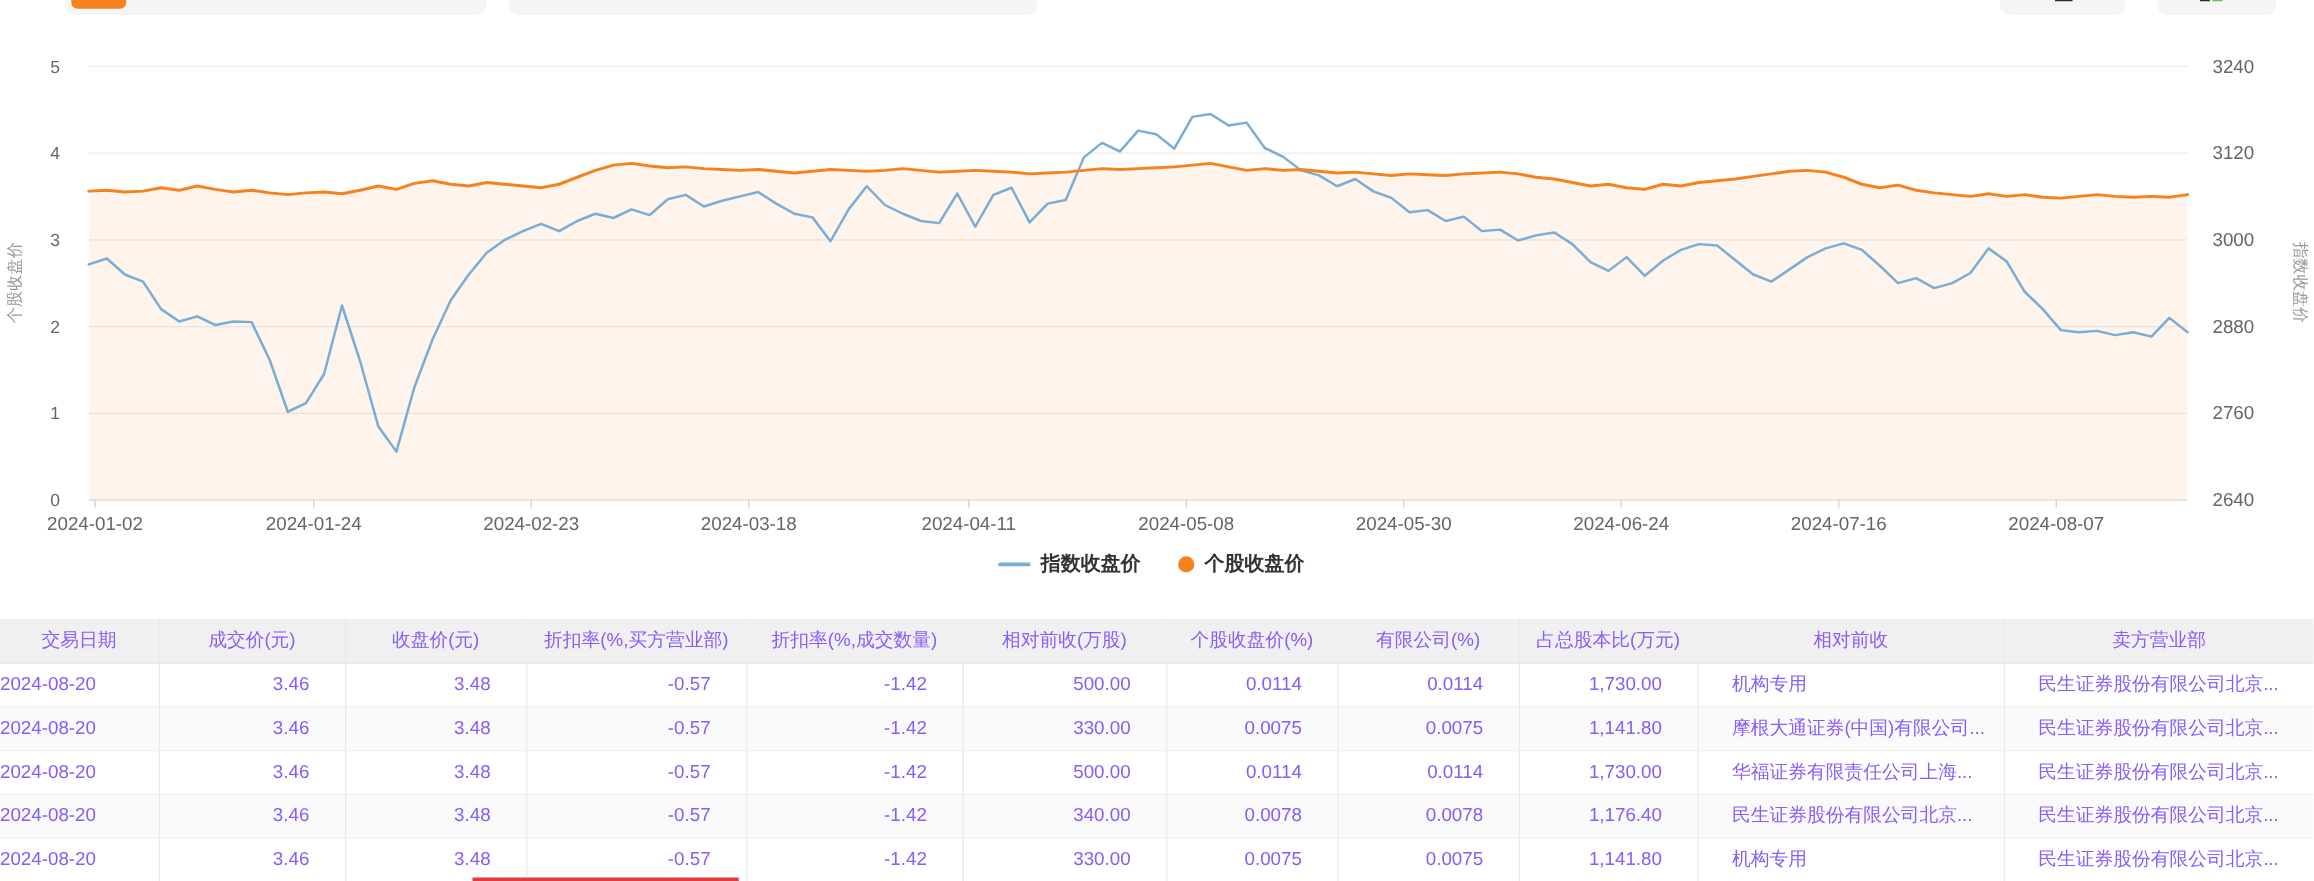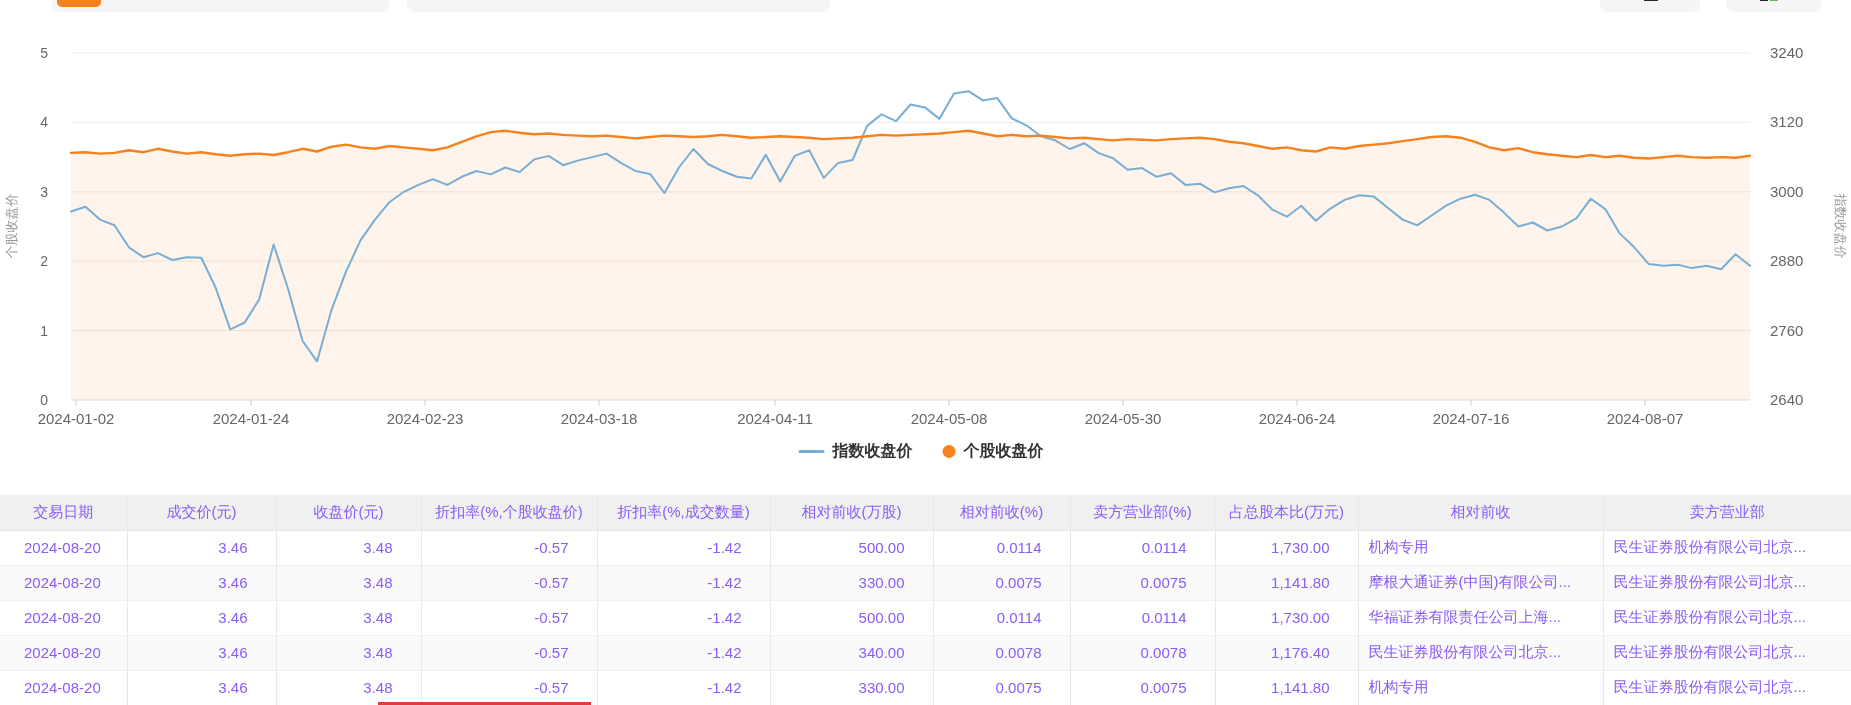--- a/index.html
+++ b/index.html
@@ -33,23 +33,23 @@
 
   
   .trade-table { position:absolute; top:495px; left:0; width:1851px; border-collapse:collapse; table-layout:fixed;
                  font-size:15px; color:#8b5cf6; }
   .trade-table th, .trade-table td { height:35px; border-right:1px solid #e9e9e9; white-space:nowrap; overflow:hidden;
                  font-weight:400; }
   .trade-table th:last-child, .trade-table td:last-child { border-right:none; }
   .trade-table thead th { background:#f0f0f0; text-align:center; border-bottom:1px solid #e4e4e4; }
   .trade-table tbody tr { background:#fff; border-bottom:1px solid #f0f0f0; }
   .trade-table tbody tr:nth-child(even) { background:#fafafa; }
-  .al { text-align:left; padding-left:24px; }
+  .al { text-align:left; }
   .ar { text-align:right; padding-right:28px;padding-left:36px; }
-  .alb { text-align:left; padding-left:10px; }
+  .alb { text-align:left; padding-left:27px; }
 
   .bottom-red { position:absolute; top:702px; left:378px; width:213px; height:3px; background:#e23b3b; z-index:6; }
 </style>
 </head>
 <body>
 
 <div class="screen">
 
   <div class="top-strip">
     <div class="tabs-bar bar1"></div>
@@ -133,25 +133,25 @@
         <col style="width:145px">
       <col style="width:143px">
         <col style="width:245px">
         <col style="width:248px">
     </colgroup>
     <thead>
         <tr id="thead-row">
           <th>交易日期</th>
           <th>成交价(元)</th>
           <th>收盘价(元)</th>
-          <th>折扣率(%,个股收盘价)</th>
+          <th>折扣率(%,买方营业部)</th>
           <th>折扣率(%,成交数量)</th>
           <th>相对前收(万股)</th>
-          <th>相对前收(%)</th>
-          <th>卖方营业部(%)</th>
+          <th>个股收盘价(%)</th>
+          <th>有限公司(%)</th>
           <th>占总股本比(万元)</th>
           <th>相对前收</th>
           <th>卖方营业部</th>
         </tr>
       </thead>
     <tbody id="tbody">
         <tr>
           <td class="al">2024-08-20</td>
           <td class="ar">3.46</td>
           <td class="ar">3.48</td>

